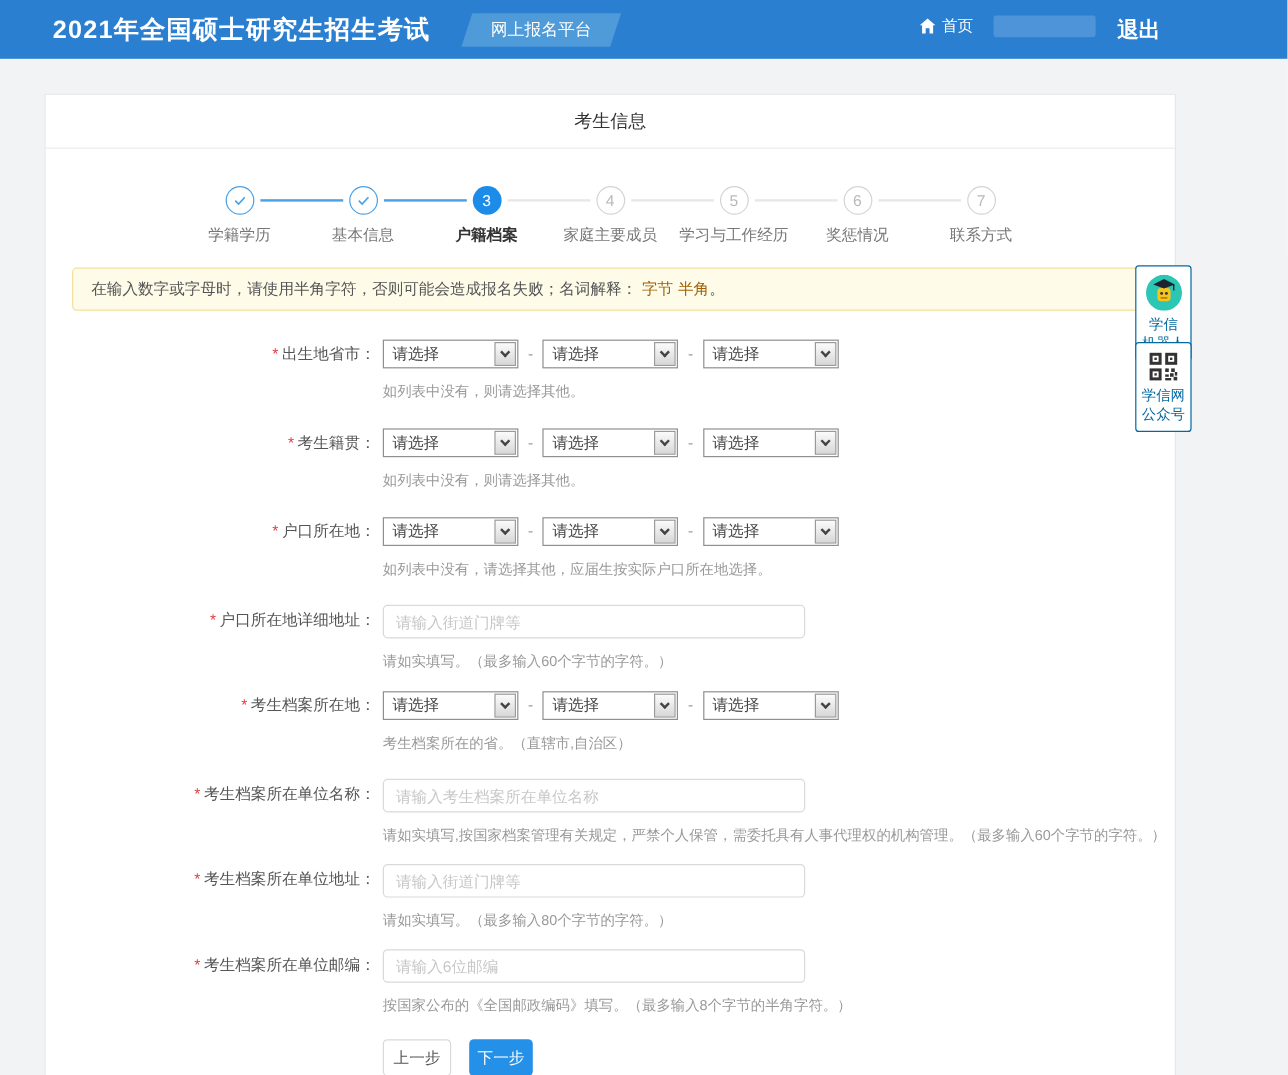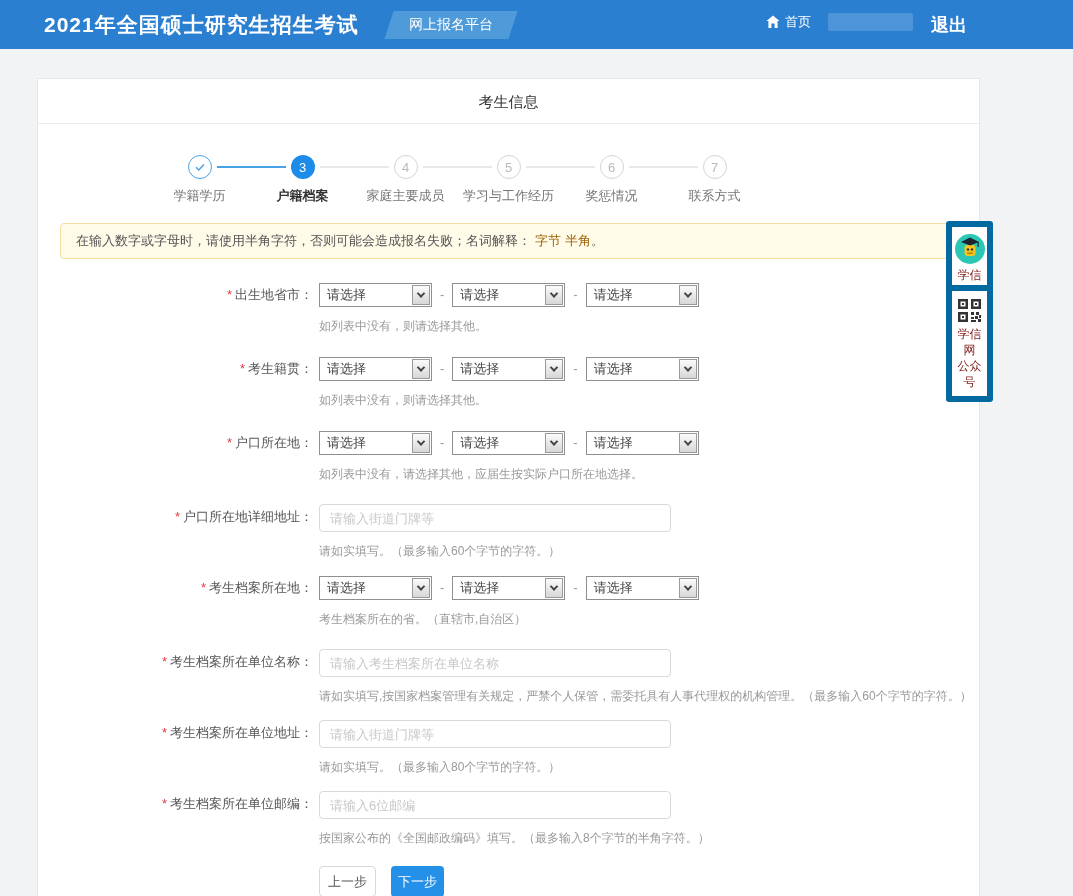--- a/index.html
+++ b/index.html
@@ -63,22 +63,22 @@
   .hint { margin-top:11px; font-size:12px; color:#999; }
 
   
   .btn-row { margin:19px 0 0 281px; padding-bottom:15px; display:flex; }
   .btn { height:31px; border-radius:4px; font-size:13px; cursor:pointer;
     font-family:"Liberation Sans","DejaVu Sans",sans-serif; }
   .btn-prev { width:57px; background:#fff; border:1px solid #d9d9d9; color:#555; }
   .btn-next { width:53px; background:#2490e8; border:none; color:#fff; margin-left:15px; }
 
   
-  .float-widget { position:absolute; left:946px; width:47px; background:#fff; border:6px solid #0369a1;
-    border-radius:3px; text-align:center; font-size:12px; color:#7f1d1d; padding:7px 0 6px;
+  .float-widget { position:absolute; left:946px; width:47px; background:#fff; border:1px solid #0369a1;
+    border-radius:3px; text-align:center; font-size:12px; color:#0369a1; padding:7px 0 6px;
     line-height:16px; cursor:pointer; }
   #widget-robot { top:221px; }
   #widget-qr { top:285px; }
   .float-widget svg { display:block; margin:0 auto 3px; }
 </style>
 </head>
 <body>
 
 <div class="header">
   <div class="brand-title">2021年全国硕士研究生招生考试</div>
@@ -101,20 +101,28 @@
   <div class="card-title-bar">考生信息</div>
 
   <div class="steps">
     <div class="step done">
       <span class="circle">
         <svg width="12" height="12" viewBox="0 0 12 12">
             <path d="M2 6.2 L4.8 9 L10 3.4" fill="none" stroke="#49a1e6" stroke-width="1.4"></path>
           </svg>
       </span>
       <span class="step-label">学籍学历</span>
+    </div>
+    <div class="step done">
+      <span class="circle">
+        <svg width="12" height="12" viewBox="0 0 12 12">
+            <path d="M2 6.2 L4.8 9 L10 3.4" fill="none" stroke="#49a1e6" stroke-width="1.4"></path>
+          </svg>
+      </span>
+      <span class="step-label">基本信息</span>
     </div>
     <div class="step active">
       <span class="circle">3</span>
       <span class="step-label">户籍档案</span>
     </div>
     <div class="step pending">
       <span class="circle">4</span>
       <span class="step-label">家庭主要成员</span>
     </div>
     <div class="step pending">

